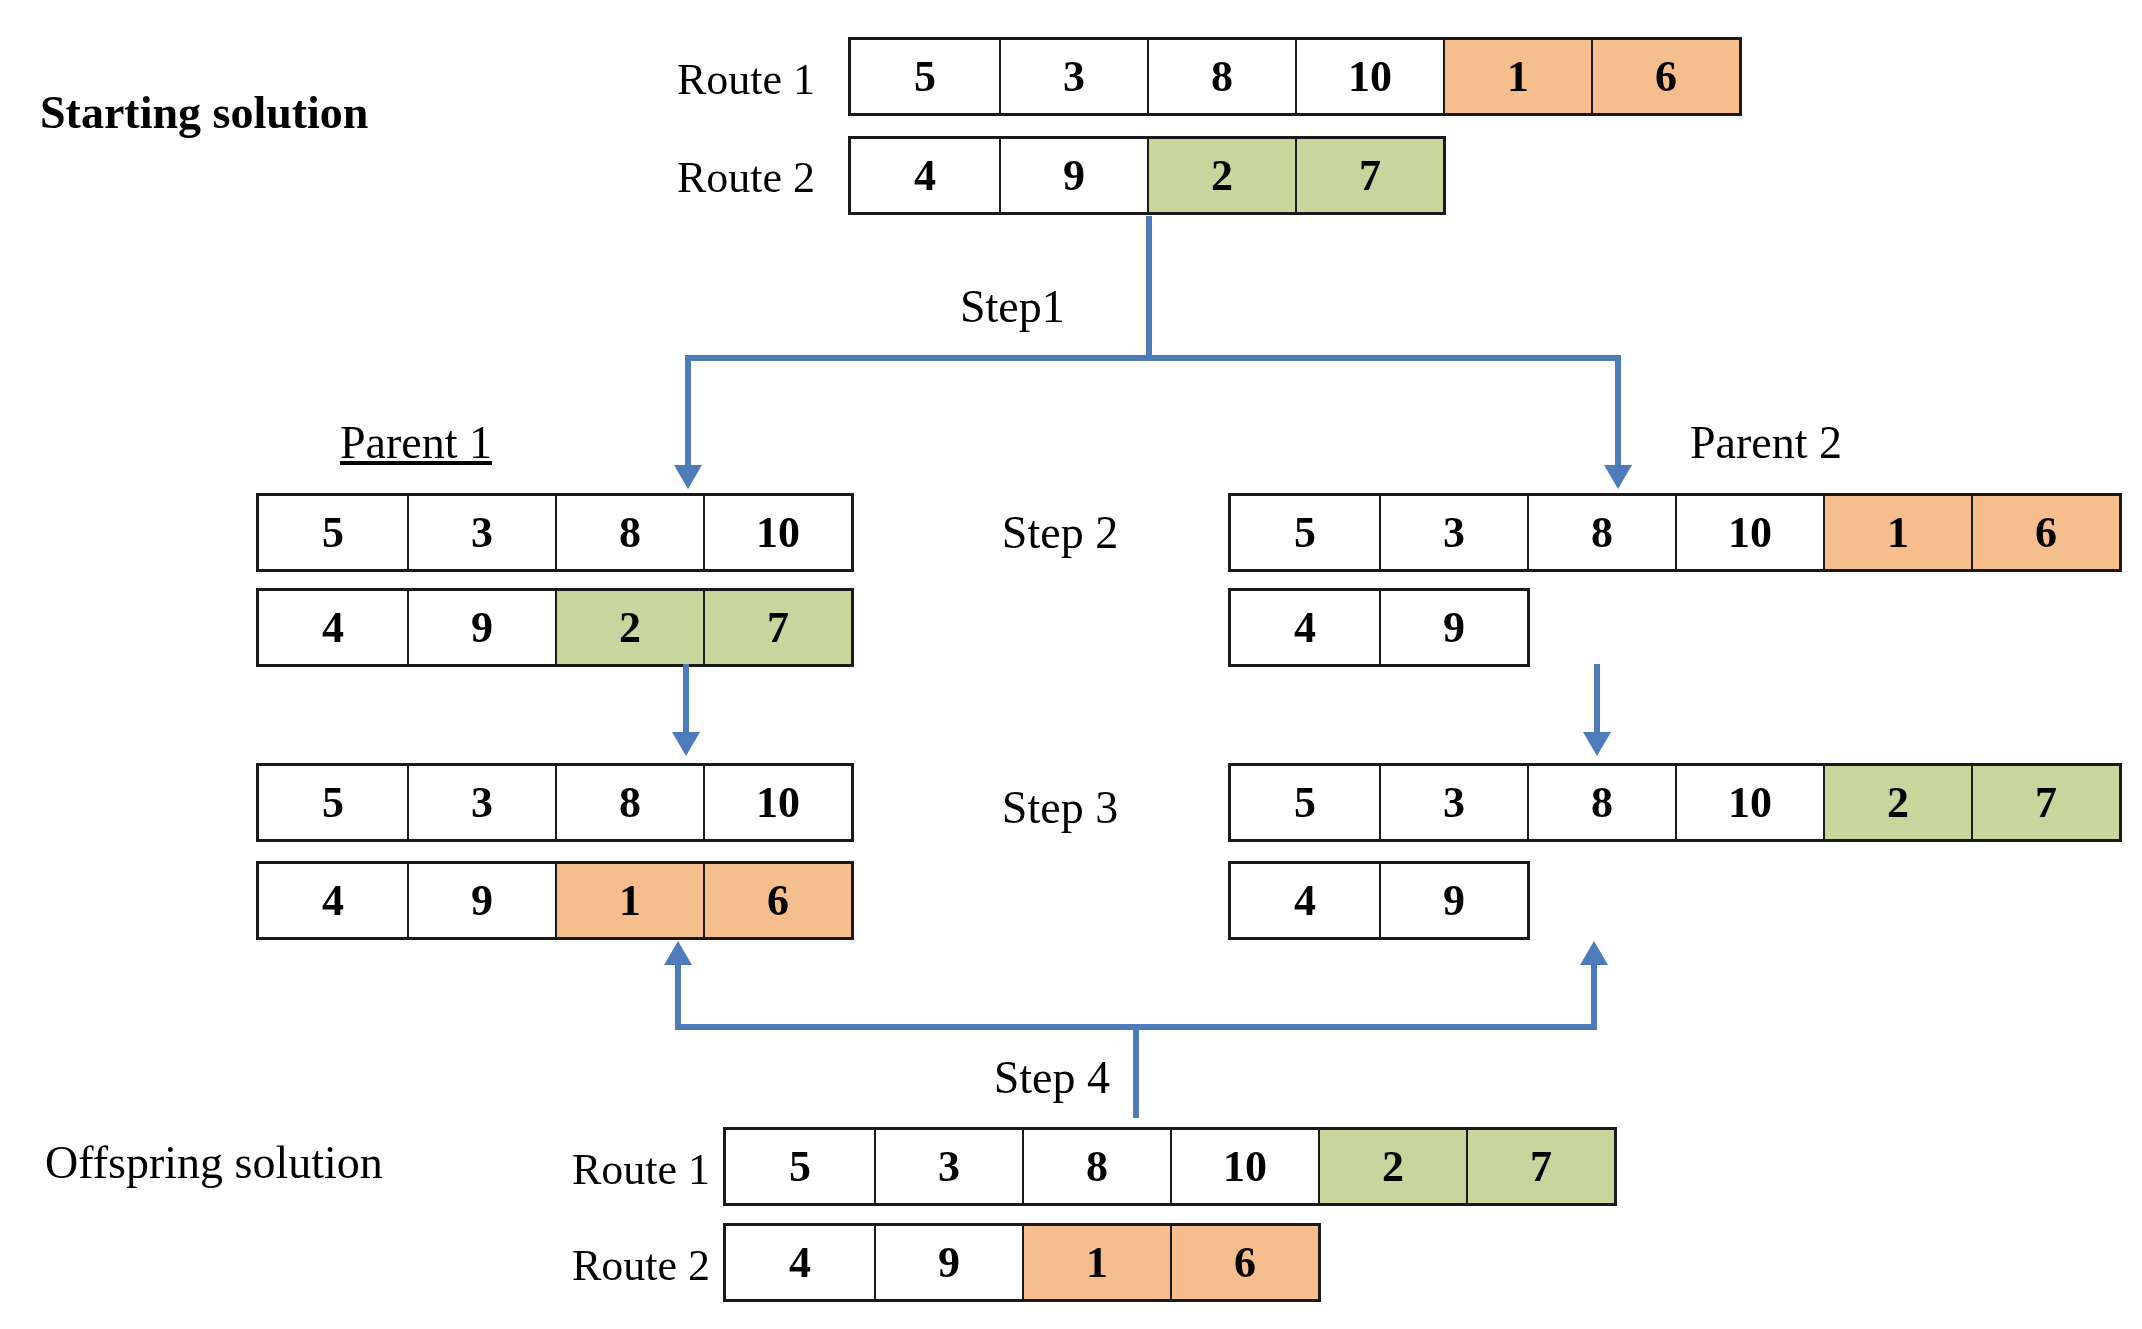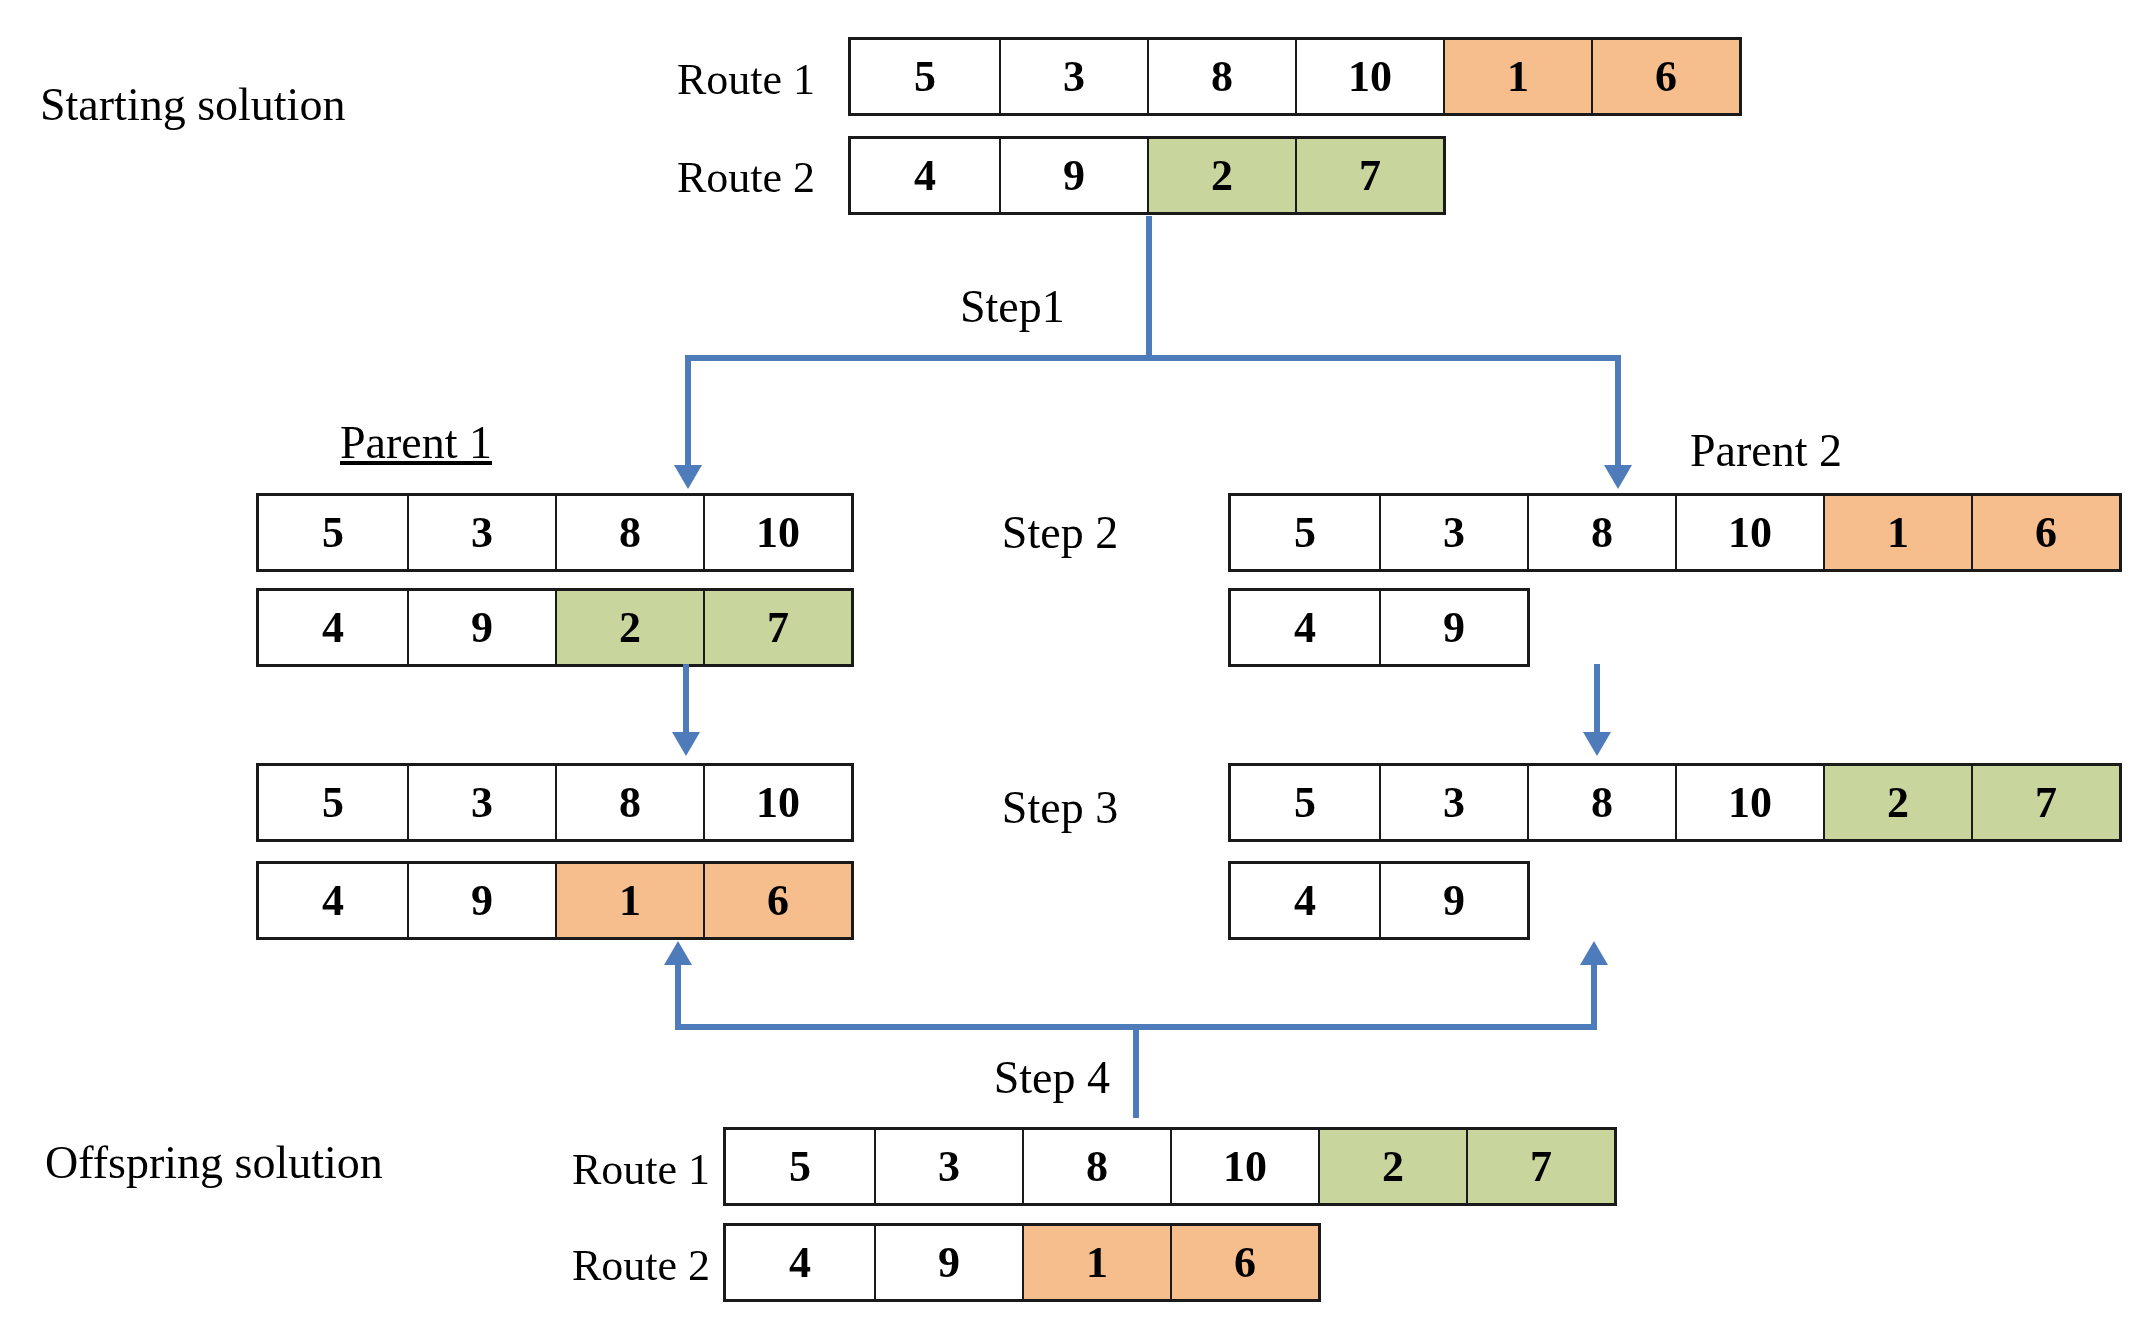--- a/index.html
+++ b/index.html
@@ -12,24 +12,24 @@
   #canvas{
     position:relative;
     width:2142px;height:1329px;
     background:#ffffff;
     font-family:"Liberation Serif","DejaVu Serif",serif;
     color:#000;
     overflow:hidden;
   }
   
   .lbl{position:absolute;white-space:nowrap;font-size:46px;line-height:1;}
-  #lbl-starting{left:40px;top:82px;}
+  #lbl-starting{left:40px;top:90px;font-weight:bold;}
   #lbl-offspring{left:45px;top:1140px;}
   #lbl-parent1{left:340px;top:420px;text-decoration:underline;}
-  #lbl-parent2{left:1690px;top:420px;margin-top:8px;}
+  #lbl-parent2{left:1690px;top:420px;}
   #lbl-step1{left:960px;top:284px;width:140px;text-align:left;}
   #lbl-step2{left:980px;top:510px;width:160px;text-align:center;}
   #lbl-step3{left:980px;top:785px;width:160px;text-align:center;}
   #lbl-step4{left:950px;top:1055px;width:160px;text-align:right;}
   #lbl-start-r1{left:560px;top:58px;width:255px;text-align:right;font-size:44px;}
   #lbl-start-r2{left:560px;top:156px;width:255px;text-align:right;font-size:44px;}
   #lbl-off-r1{left:455px;top:1148px;width:255px;text-align:right;font-size:44px;}
   #lbl-off-r2{left:455px;top:1244px;width:255px;text-align:right;font-size:44px;}
   
   .row-table{

